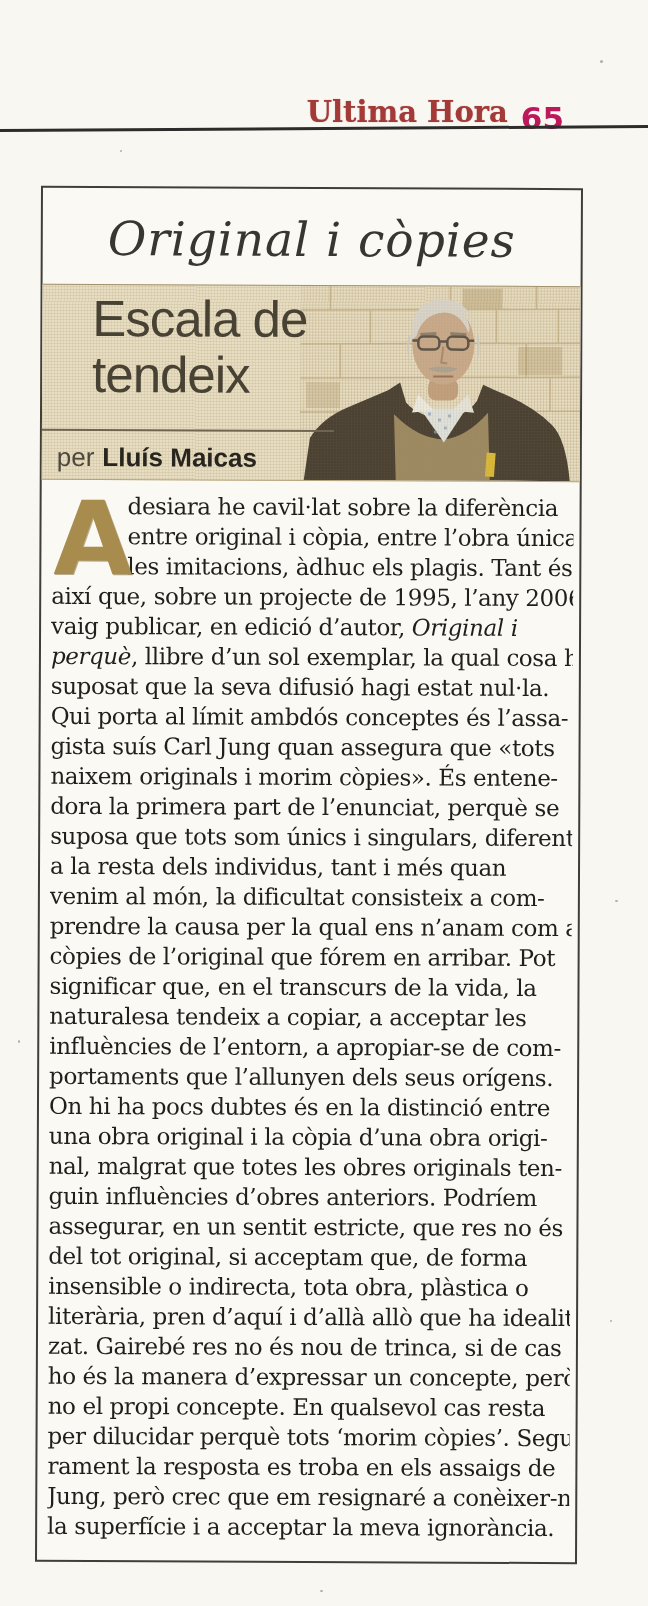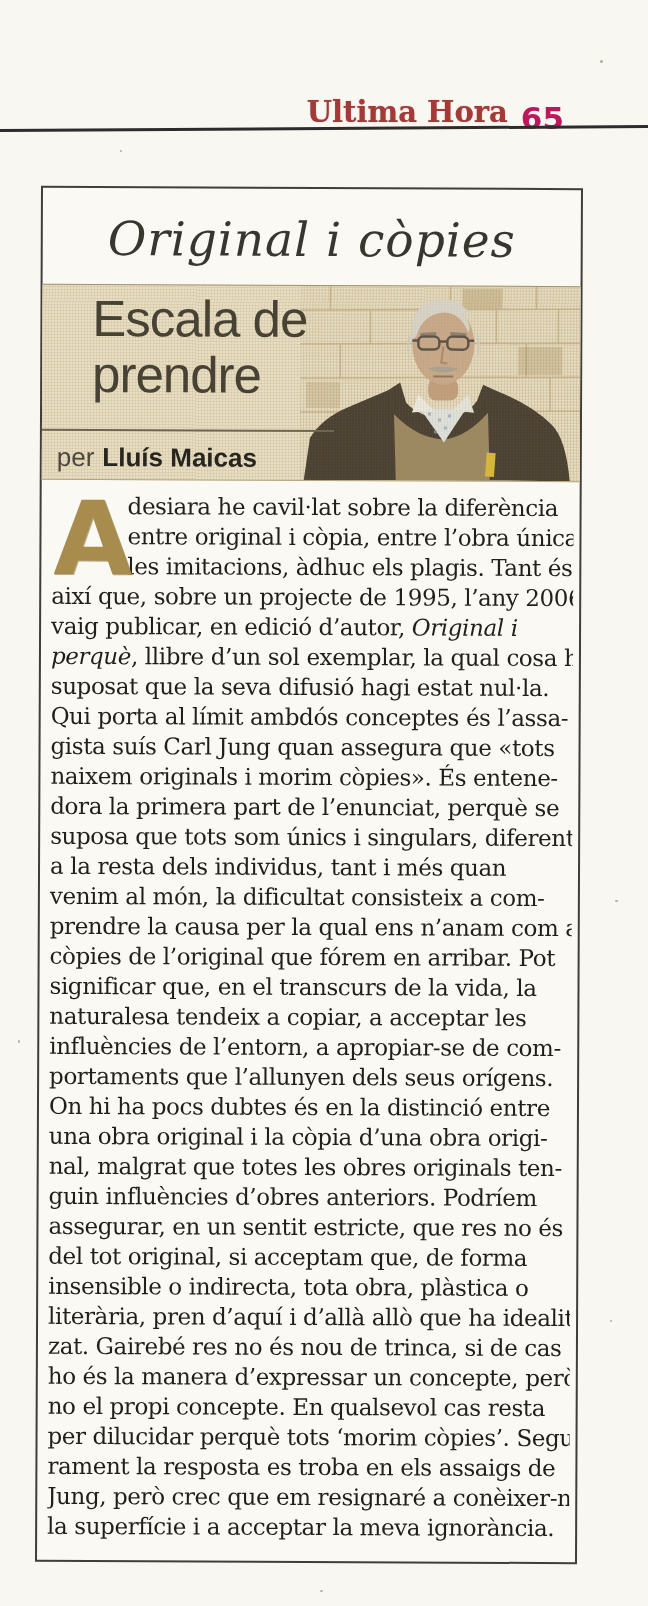--- a/index.html
+++ b/index.html
@@ -92,21 +92,21 @@
 </div>
 <div class="header-rule"></div>
 
 <div class="article-box">
 
   <div class="article-title">Original i còpies</div>
 
   <div class="col-strip">
     <div class="col-heading">
       <div>Escala de</div>
-      <div>prendre</div>
+      <div>tendeix</div>
     </div>
     <div class="col-divider"></div>
     <div class="col-byline">
       <span>per</span><span class="byline-name">Lluís Maicas</span>
     </div>
 
     <svg class="author-photo" width="280" height="194" viewBox="0 0 280 194">
 
       <g stroke="#c0ae85" stroke-width="1.5" opacity="0.8">
         <line x1="0" y1="24" x2="280" y2="22"></line>

